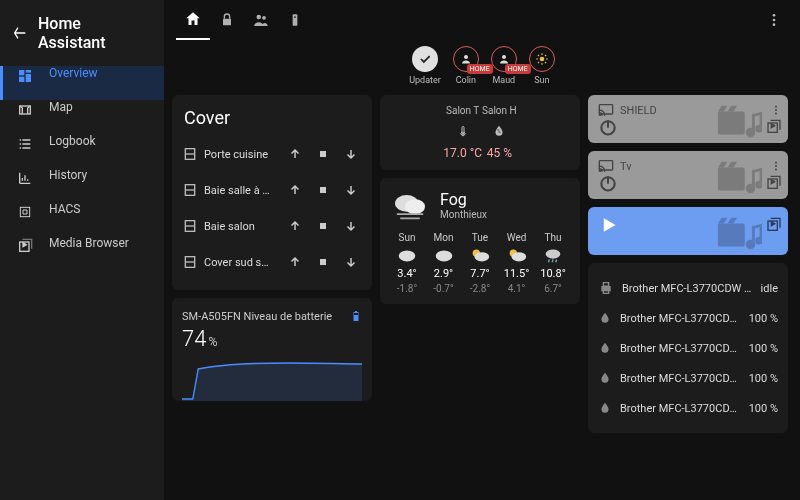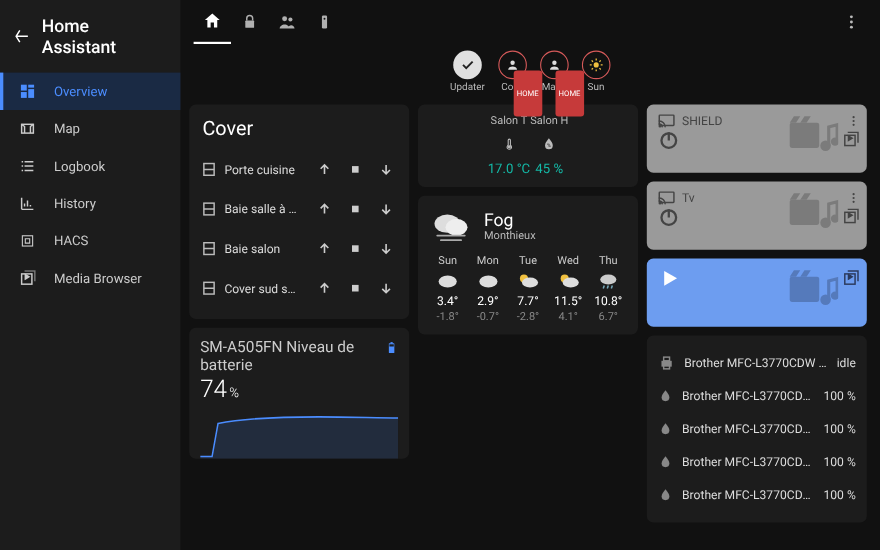--- a/index.html
+++ b/index.html
@@ -2,69 +2,69 @@
 <html><head>
 <meta charset="utf-8">
 <style>
 html,body{margin:0;padding:0;width:800px;height:500px;background:#111;color:#fff;font-family:Roboto,Arial,sans-serif;font-size:12px;overflow:hidden}
 *{box-sizing:border-box}
 svg{display:block}
 .app{display:flex;width:100%;height:100%}
 .sidebar{width:164px;background:#1c1c1c;display:flex;flex-direction:column;padding-top:6px}
 .sb-header{display:flex;align-items:center;padding:8px 12px 14px;font-size:16px;font-weight:500}
 .sb-header .menu-icon{margin-right:10px}
-.sb-item{display:flex;align-items:center;height:34px;padding:0 12px;font-size:12px;color:#ccc;cursor:pointer;border-left:3px solid transparent}
+.sb-item{display:flex;height:34px;padding:0 12px;font-size:12px;color:#ccc;cursor:pointer;border-left:3px solid transparent}
 .sb-item.selected{background:#1a2a44;color:#4b8dff;border-left-color:#4b8dff}
 .sb-item .sb-icon{width:20px;height:20px;margin-right:14px;display:flex;align-items:center;justify-content:center}
 .main{flex:1;display:flex;flex-direction:column;min-width:0}
 .topbar{display:flex;align-items:center;height:40px;padding:0 12px}
 .tab{width:34px;height:40px;display:flex;align-items:center;justify-content:center;color:#b0b0b0;cursor:pointer}
 .tab.active{border-bottom:2px solid #fff;color:#fff}
 .topbar-spacer{flex:1}
 .dots-btn{color:#bbb;padding:6px;cursor:pointer}
 .content{flex:1;padding:6px 8px 8px;overflow:hidden}
 .chips{display:flex;justify-content:center;gap:12px;margin-bottom:10px}
 .chip{display:flex;flex-direction:column;align-items:center;gap:3px;font-size:9px;color:#bbb;position:relative}
 .chip-circle{width:26px;height:26px;border-radius:50%;border:1px solid #888;display:flex;align-items:center;justify-content:center;color:#ddd}
 .chip-circle.solid{background:#e0e0e0;border:none;color:#222}
 .chip-circle.red{border-color:#d65a5a}
-.chip-badge{position:absolute;top:18px;left:14px;background:#c63a3a;color:#fff;font-size:7px;padding:17px 3px;border-radius:3px}
+.chip-badge{position:absolute;top:18px;left:14px;background:#c63a3a;color:#fff;font-size:7px;padding:1px 3px;border-radius:3px}
 .cols{display:flex;gap:8px}
 .col{display:flex;flex-direction:column;gap:8px}
 .col1{width:200px}
 .col2{width:200px}
 .col3{width:200px}
 .card{background:#1c1c1c;border-radius:6px;padding:10px}
 .cover-title{font-size:18px;font-weight:400;margin:2px 0 8px 2px}
 .cover-row{display:flex;align-items:center;height:36px;gap:6px}
 .cover-row .win-icon{color:#bbb}
 .cover-row .label{flex:1;font-size:11px;color:#ddd;white-space:nowrap;overflow:hidden;text-overflow:ellipsis}
 .cover-row .ctrl{width:22px;display:flex;justify-content:center;color:#ccc;cursor:pointer}
 .batt-card{padding:10px 10px 0}
-.batt-title{font-size:14px;color:#ccc;display:flex;justify-content:space-between;align-items:flex-start}
+.batt-title{font-size:11px;color:#ccc;display:flex;justify-content:space-between;align-items:center}
 .batt-val{font-size:22px;font-weight:300;margin-top:2px}
 .batt-val .pct{font-size:12px;margin-left:2px}
 .spark{width:100%;height:50px}
 .sensor-row{display:flex;justify-content:center;text-align:center}
 .sensor{display:flex;flex-direction:column;align-items:center;gap:6px;font-size:10px;color:#bbb}
-.sensor .sval{color:#14b8a6;font-size:12px}
+.sensor .sval{color:#fca5a5;font-size:12px}
 .weather-main{display:flex;align-items:center;gap:10px;margin-bottom:10px}
 .weather-main .wm-text{flex:1}
 .weather-main .cond{font-size:16px}
 .weather-main .loc{font-size:10px;color:#bbb}
 .weather-main .temp{font-size:18px}
 .weather-main .hilo{font-size:10px;color:#bbb;text-align:right}
 .forecast{display:flex;justify-content:space-between;text-align:center}
 .fday{display:flex;flex-direction:column;align-items:center;gap:3px;font-size:10px;color:#ccc;width:34px}
 .fday .hi{color:#fff;font-size:11px}
 .fday .lo{color:#888;font-size:10px}
 .room-card{padding:10px 12px}
 .room-title{font-size:11px;color:#ccc;display:flex;justify-content:space-between;align-items:center}
 .room-state{font-size:20px;margin-top:4px}
-.media-card{height:62px;border-radius:6px;padding:8px 6px 6px 10px;display:flex;flex-direction:column;justify-content:flex-start;position:relative;overflow:hidden}
+.media-card{height:48px;border-radius:6px;padding:8px 6px 6px 10px;display:flex;flex-direction:column;justify-content:flex-start;position:relative;overflow:hidden}
 .media-card.off{background:#9a9a9a;color:#444}
 .media-card.on{background:#6d9df0;color:#2b3a5c}
 .media-top{display:flex;align-items:center;gap:6px;font-size:11px}
 .media-top .mspacer{flex:1}
 .media-bottom{display:flex;align-items:center;justify-content:space-between}
 .media-bg-icon{position:absolute;right:26px;top:8px;opacity:.35}
 .ent-list{display:flex;flex-direction:column;gap:0}
 .ent-row{display:flex;align-items:center;gap:8px;height:30px;font-size:11px}
 .ent-row .ent-icon{color:#888}
 .ent-row .ent-label{flex:1;color:#ddd;white-space:nowrap;overflow:hidden;text-overflow:ellipsis}

